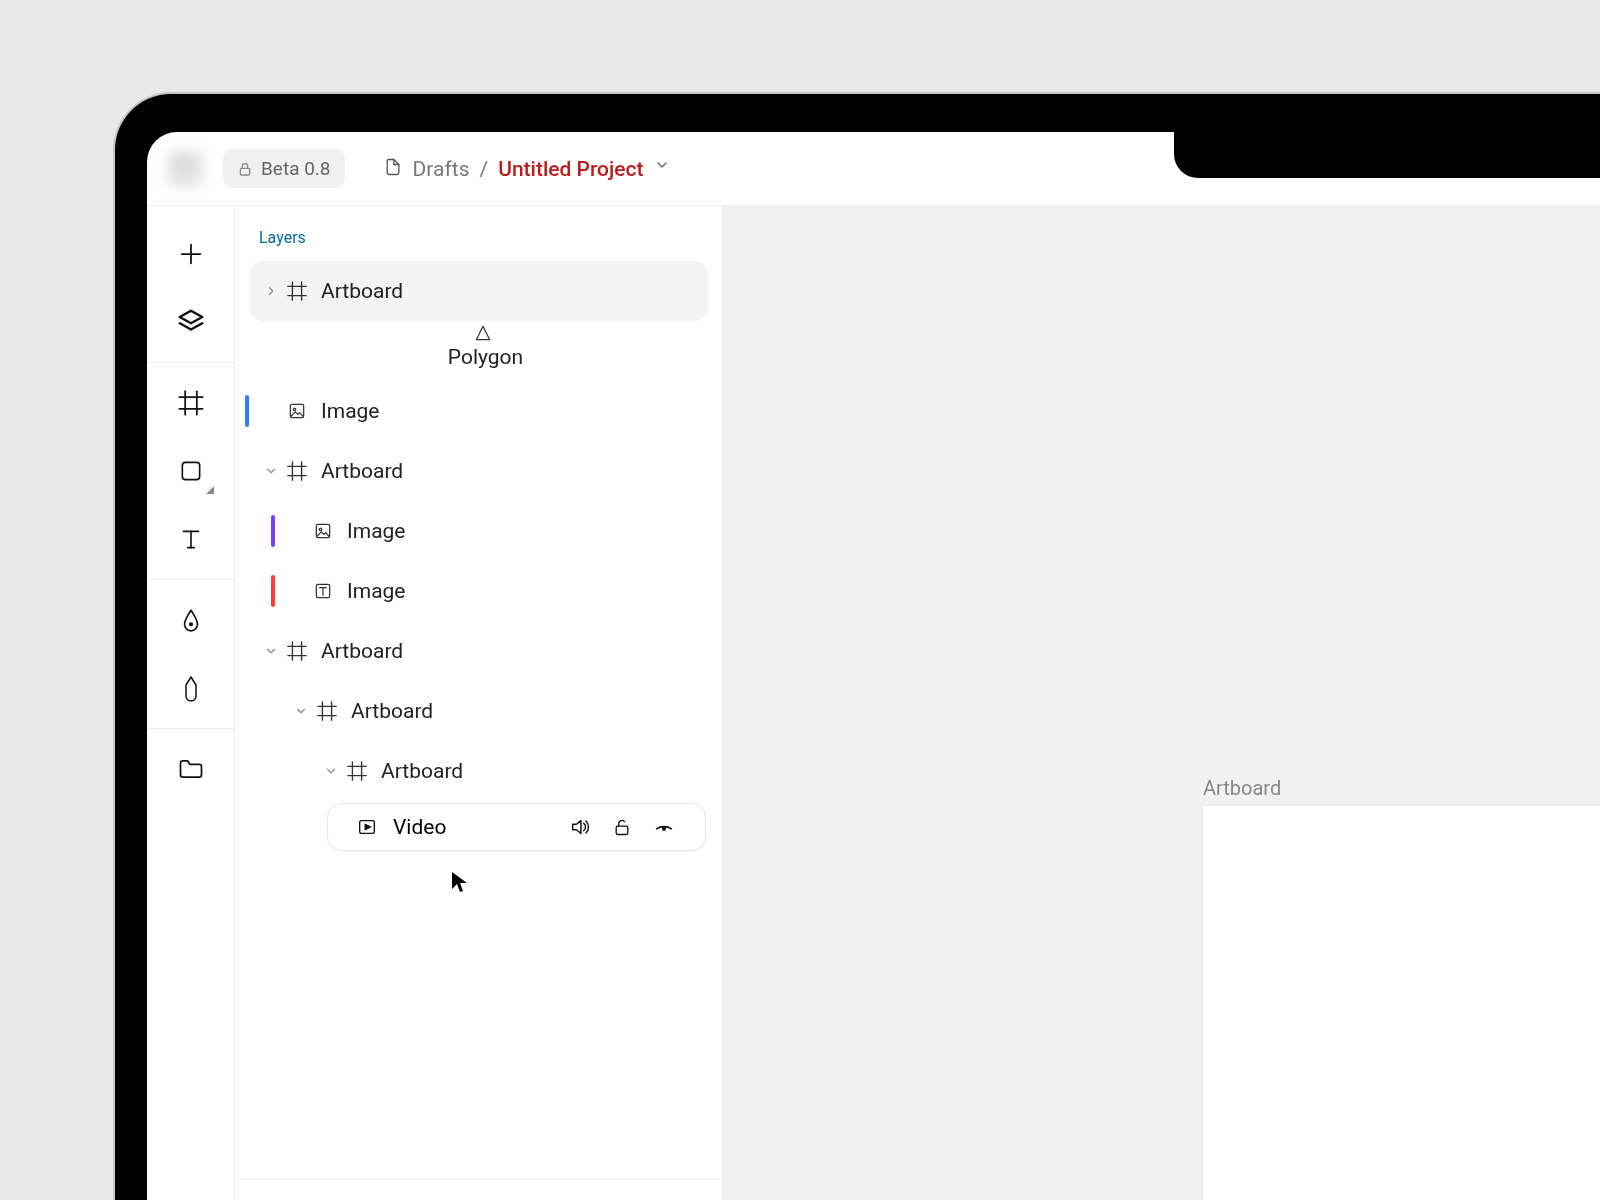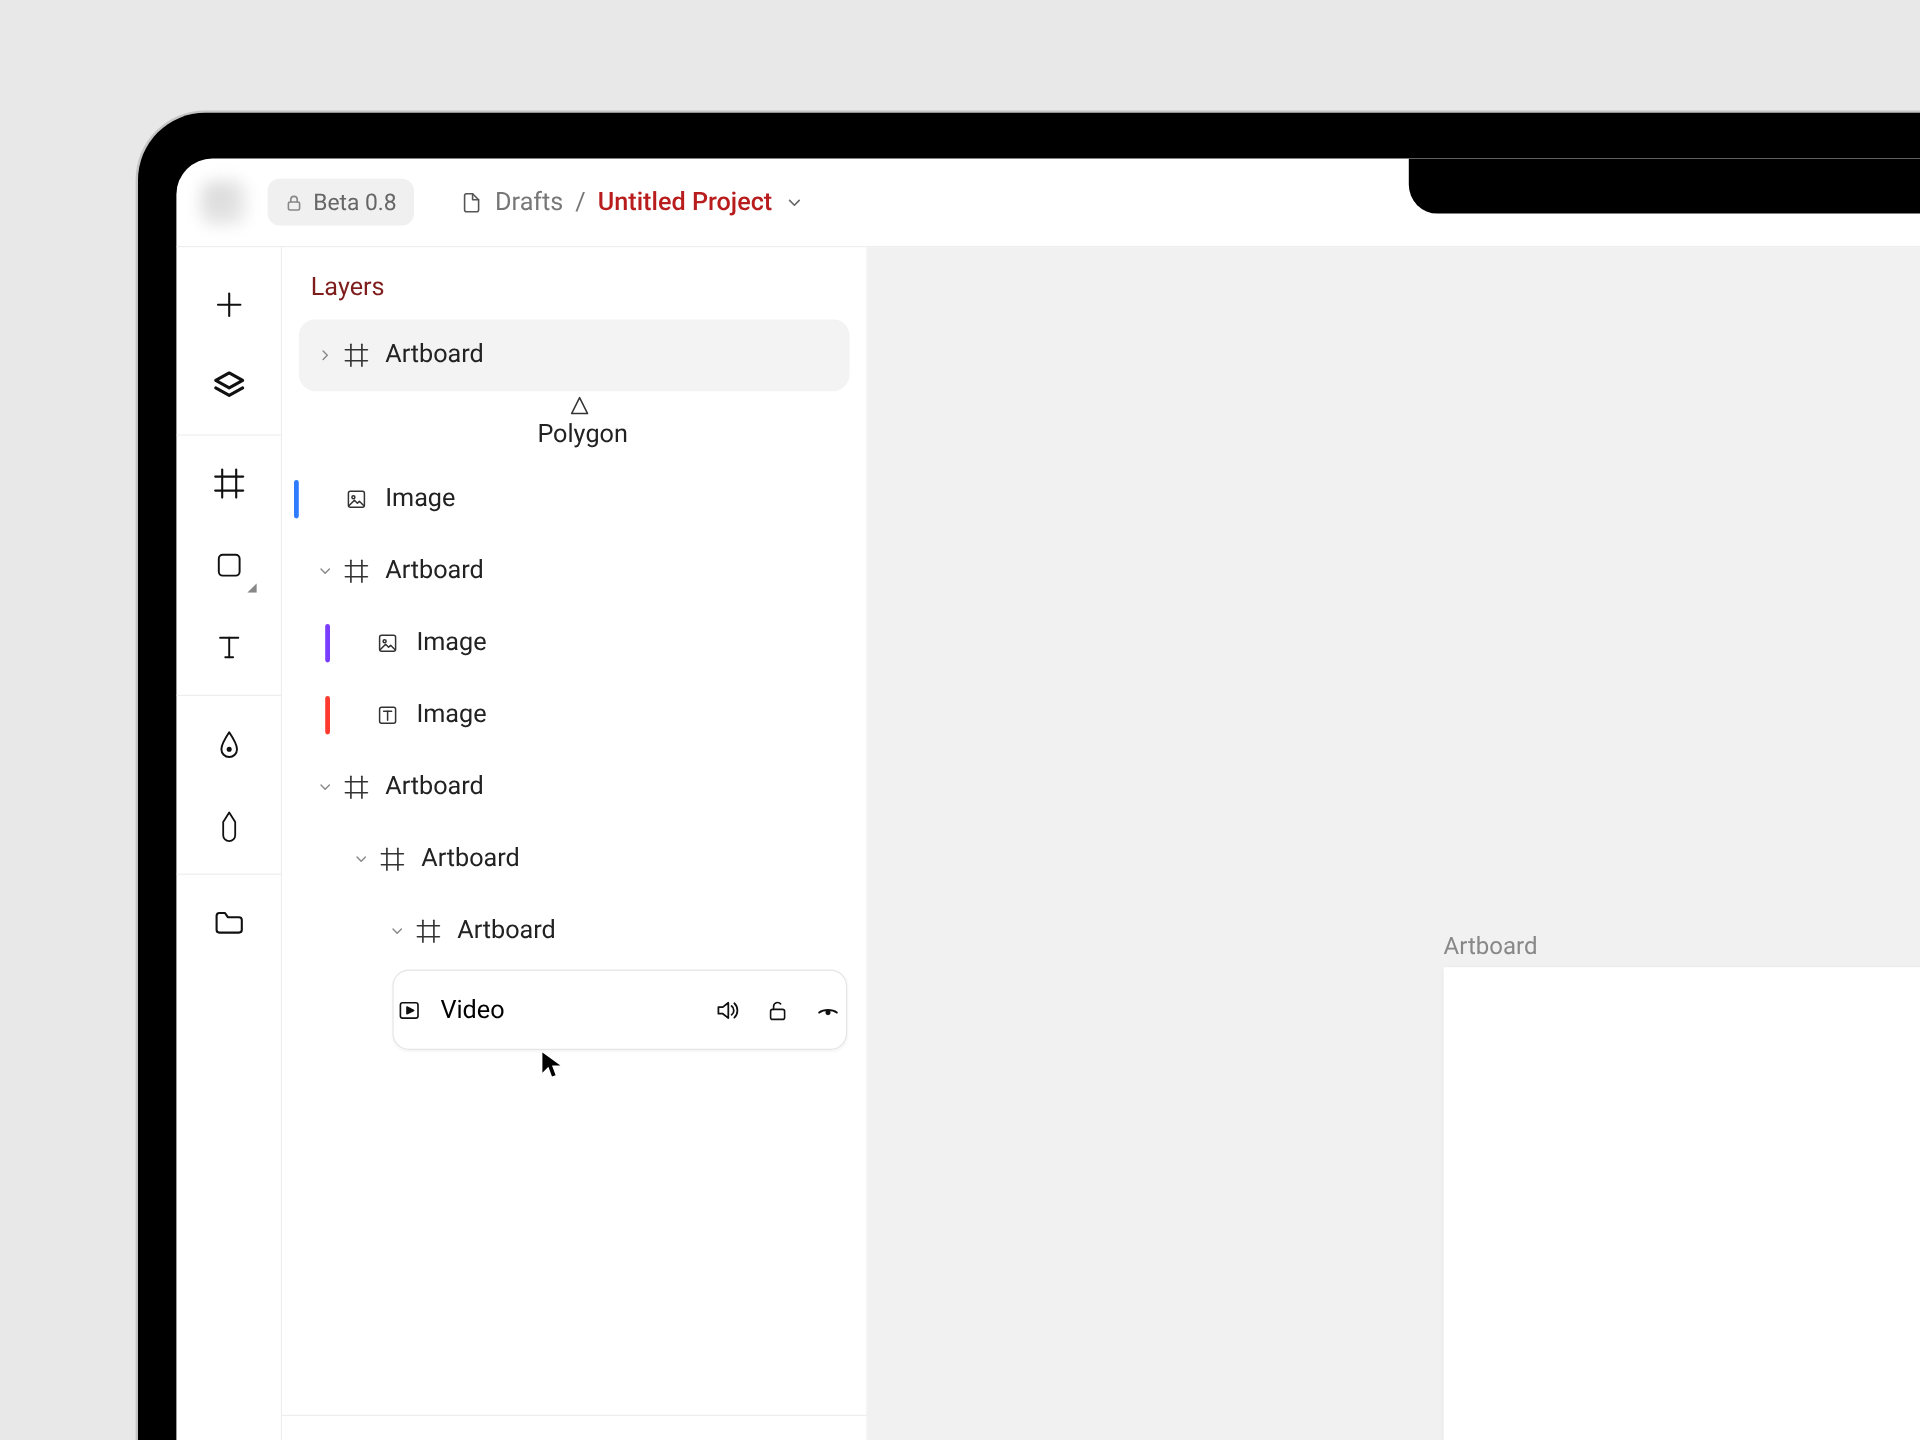--- a/index.html
+++ b/index.html
@@ -77,21 +77,21 @@
   }
   .beta-pill {
     display: flex; align-items: center; gap: 8px;
     background: #f0f0f0;
     border-radius: 10px;
     padding: 8px 14px;
     color: #666;
     font-size: 19px;
   }
   .breadcrumb {
-    display: flex; align-items: center; gap: 10px;
+    display: flex; align-items: flex-start; gap: 10px;
     font-size: 21px;
     color: #333;
     margin-left: 20px;
   }
   .breadcrumb .drafts { color: #777; }
   .breadcrumb .sep { color: #777; }
   .breadcrumb .proj { color: #b91c1c; font-weight: 500; }
 
   .workspace {
     flex: 1;
@@ -122,22 +122,22 @@
 
   
   .layers-panel {
     width: 488px;
     border-right: 1px solid #eee;
     display: flex;
     flex-direction: column;
     min-height: 0;
   }
   .panel-title {
-    font-size: 21px;
-    color: #7f1d1d;
+    font-size: 16px;
+    color: #0369a1;
     padding: 22px 24px 14px;
   }
   .layer-list {
     flex: 1;
     padding: 0 14px;
     overflow: hidden;
   }
   .layer-row {
     display: flex;
     align-items: center;
@@ -166,26 +166,26 @@
   .layer-icon {
     width: 24px; height: 24px;
     display: inline-flex;
     align-items: center; justify-content: center;
     margin: 0 12px 0 6px;
   }
   .layer-label { }
 
   .video-row {
     margin-left: 78px;
-    height: 67px;
+    height: 48px;
     border: 1px solid #e5e5e5;
     border-radius: 14px;
     display: flex;
     align-items: center;
-    padding: 0 1px;
+    padding: 0 27px;
     gap: 14px;
     box-shadow: 0 1px 2px rgba(0,0,0,0.04);
     font-size: 21px;
   }
   .video-row .spacer { flex: 1; }
   .icon-btn { width: 28px; height: 28px; display:flex; align-items:center; justify-content:center; }
 
   .cursor {
     position: absolute;
     pointer-events: none;

